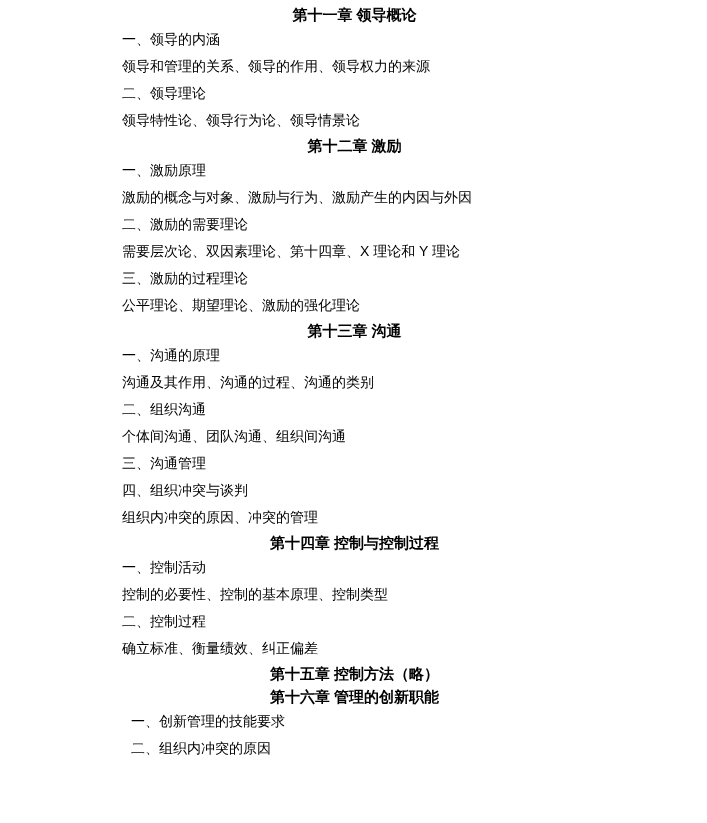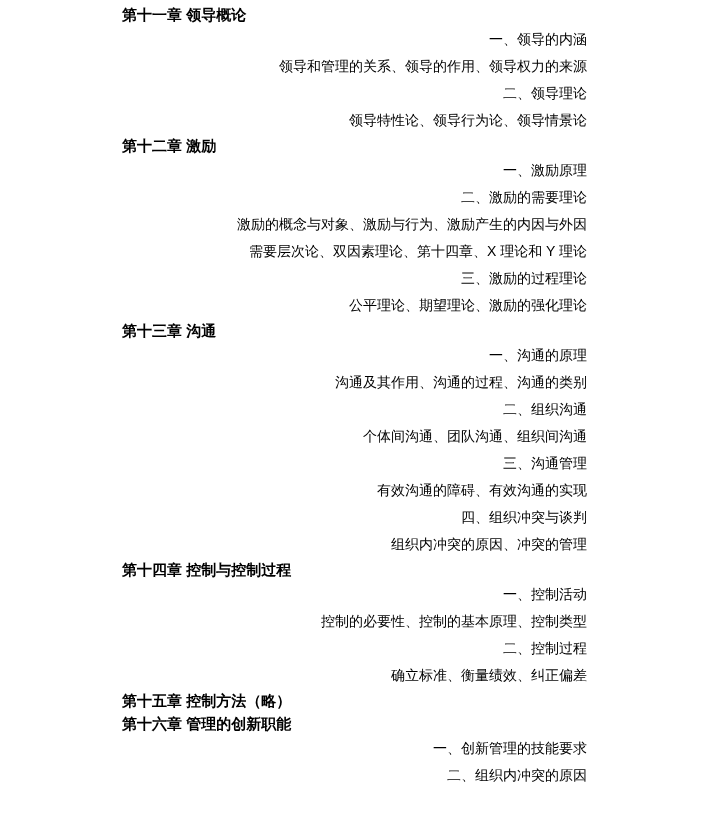--- a/index.html
+++ b/index.html
@@ -18,58 +18,57 @@
     width: 707px;
     height: 823px;
     padding: 3px 120px 0 122px;
     background: #ffffff;
   }
   .doc-line {
     color: #000000;
     font-size: 14px;
     line-height: 27px;
     white-space: nowrap;
-    text-align: right;
+    text-align: left;
   }
   .doc-line.heading {
     font-weight: bold;
     font-size: 15px;
     line-height: 21px;
     padding: 1px 0;
-    text-align: left;
+    text-align: center;
     white-space: normal;
   }
   .doc-line.indent {
     padding-left: 9px;
   }
 </style>
 </head>
 <body>
 
 <div class="page">
   <div id="doc-lines">
       <div class="doc-line heading">第十一章 领导概论</div>
       <div class="doc-line item">一、领导的内涵</div>
       <div class="doc-line detail">领导和管理的关系、领导的作用、领导权力的来源</div>
       <div class="doc-line item">二、领导理论</div>
       <div class="doc-line detail">领导特性论、领导行为论、领导情景论</div>
       <div class="doc-line heading">第十二章 激励</div>
       <div class="doc-line item">一、激励原理</div>
+      <div class="doc-line detail">激励的概念与对象、激励与行为、激励产生的内因与外因</div>
       <div class="doc-line item">二、激励的需要理论</div>
-      <div class="doc-line detail">激励的概念与对象、激励与行为、激励产生的内因与外因</div>
       <div class="doc-line detail">需要层次论、双因素理论、第十四章、X 理论和 Y 理论</div>
       <div class="doc-line item">三、激励的过程理论</div>
       <div class="doc-line detail">公平理论、期望理论、激励的强化理论</div>
       <div class="doc-line heading">第十三章 沟通</div>
       <div class="doc-line item">一、沟通的原理</div>
       <div class="doc-line detail">沟通及其作用、沟通的过程、沟通的类别</div>
       <div class="doc-line item">二、组织沟通</div>
       <div class="doc-line detail">个体间沟通、团队沟通、组织间沟通</div>
       <div class="doc-line item">三、沟通管理</div>
-      <div class="doc-line detail">有效沟通的障碍、有效沟通的实现</div>
       <div class="doc-line item">四、组织冲突与谈判</div>
       <div class="doc-line detail">组织内冲突的原因、冲突的管理</div>
       <div class="doc-line heading">第十四章 控制与控制过程</div>
       <div class="doc-line item">一、控制活动</div>
       <div class="doc-line detail">控制的必要性、控制的基本原理、控制类型</div>
       <div class="doc-line item">二、控制过程</div>
       <div class="doc-line detail">确立标准、衡量绩效、纠正偏差</div>
       <div class="doc-line heading">第十五章 控制方法（略）</div>
       <div class="doc-line heading">第十六章 管理的创新职能</div>
       <div class="doc-line item indent">一、创新管理的技能要求</div>

